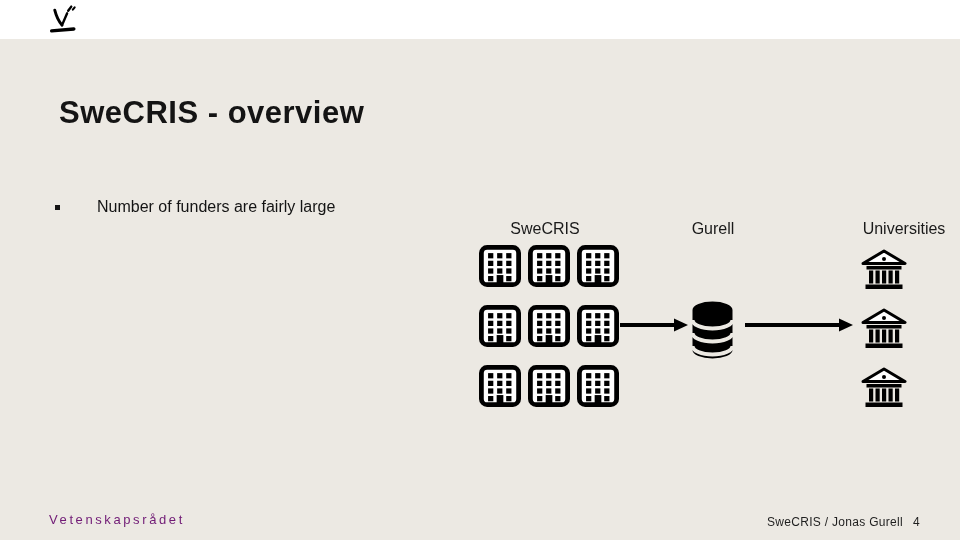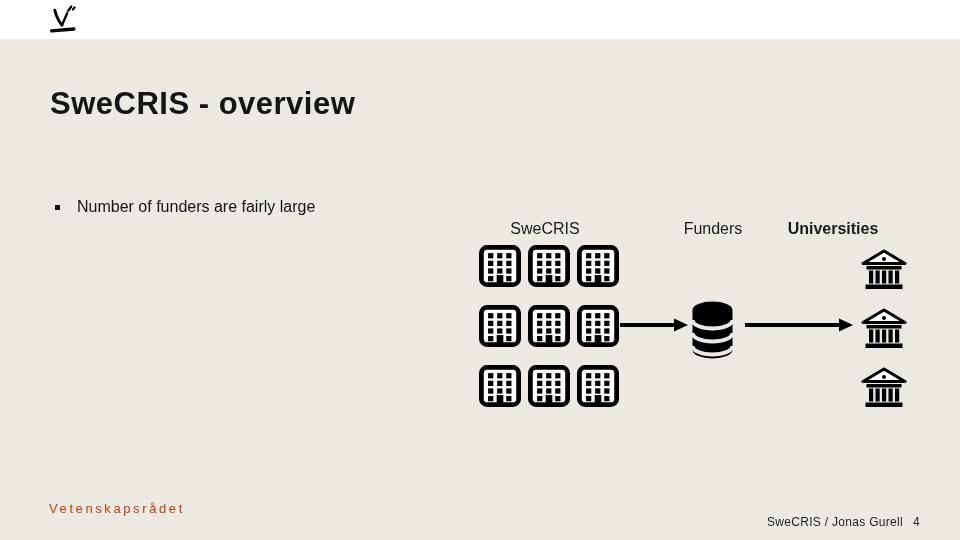--- a/index.html
+++ b/index.html
@@ -14,41 +14,41 @@
 
   .topbar {
     position: absolute; left: 0; top: 0; width: 960px; height: 39px;
     background: #ffffff;
   }
   .logo { position: absolute; left: 46px; top: 3px; width: 33px; height: 33px; }
 
   .title {
     position: absolute; left: 50px; top: 86px;
     font-size: 31px; font-weight: 700; letter-spacing: 0.5px;
-    color: #141414; margin: 0;
+    color: #141414; margin: 9px;
   }
 
   .bullet-row {
     position: absolute; left: 55px; top: 198px;
     display: flex; align-items: flex-start;
-    font-size: 16px; color: #141414;
+    font-size: 16px; color: #141414; gap: 20px;
   }
   .bullet-marker {
     width: 5px; height: 5px; background: #141414;
     margin-top: 7px; margin-right: 17px; flex: 0 0 auto;
   }
 
   .col-label {
     position: absolute; top: 220px;
     transform: translateX(-50%);
     font-size: 16px; color: #1a1a1a; white-space: nowrap;
   }
   .label-funders { left: 545px; }
   .label-swecris { left: 713px; }
-  .label-universities { left: 833px; font-weight: bold; }
+  .label-universities { left: 904px; }
 
   .funders-grid {
     position: absolute; left: 479px; top: 245px;
     display: grid;
     grid-template-columns: repeat(3, 42px);
     grid-auto-rows: 42px;
     column-gap: 7px; row-gap: 18px;
   }
   .funders-grid svg { width: 42px; height: 42px; display: block; }
 
@@ -58,22 +58,22 @@
 
   .db { position: absolute; left: 689px; top: 299px; width: 47px; height: 62px; }
 
   .universities-col {
     position: absolute; left: 861px; top: 249px;
     display: flex; flex-direction: column; row-gap: 17px;
   }
   .universities-col svg { width: 46px; height: 42px; display: block; }
 
   .footer-brand {
-    position: absolute; left: 49px; top: 501px;
-    font-size: 13px; letter-spacing: 2.6px; color: #c2410c;
+    position: absolute; left: 49px; top: 512px;
+    font-size: 13px; letter-spacing: 2.6px; color: #701a75;
     white-space: nowrap;
   }
   .footer-credit {
     position: absolute; right: 40px; top: 515px;
     font-size: 12px; letter-spacing: 0.3px; color: #1f1f1f;
     white-space: nowrap;
     text-align: right;
   }
   .footer-credit .page-num { margin-left: 10px; }
 
@@ -134,21 +134,21 @@
   </div>
 
   <h1 class="title">SweCRIS - overview</h1>
 
   <div class="bullet-row">
     <span class="bullet-marker"></span>
     <span>Number of funders are fairly large</span>
   </div>
 
   <span class="col-label label-funders">SweCRIS</span>
-  <span class="col-label label-swecris">Funders</span>
+  <span class="col-label label-swecris">Gurell</span>
   <span class="col-label label-universities">Universities</span>
 
   <div class="funders-grid">
     <svg>
         <use href="#sym-building"></use>
       </svg>
     <svg>
         <use href="#sym-building"></use>
       </svg>
     <svg>

